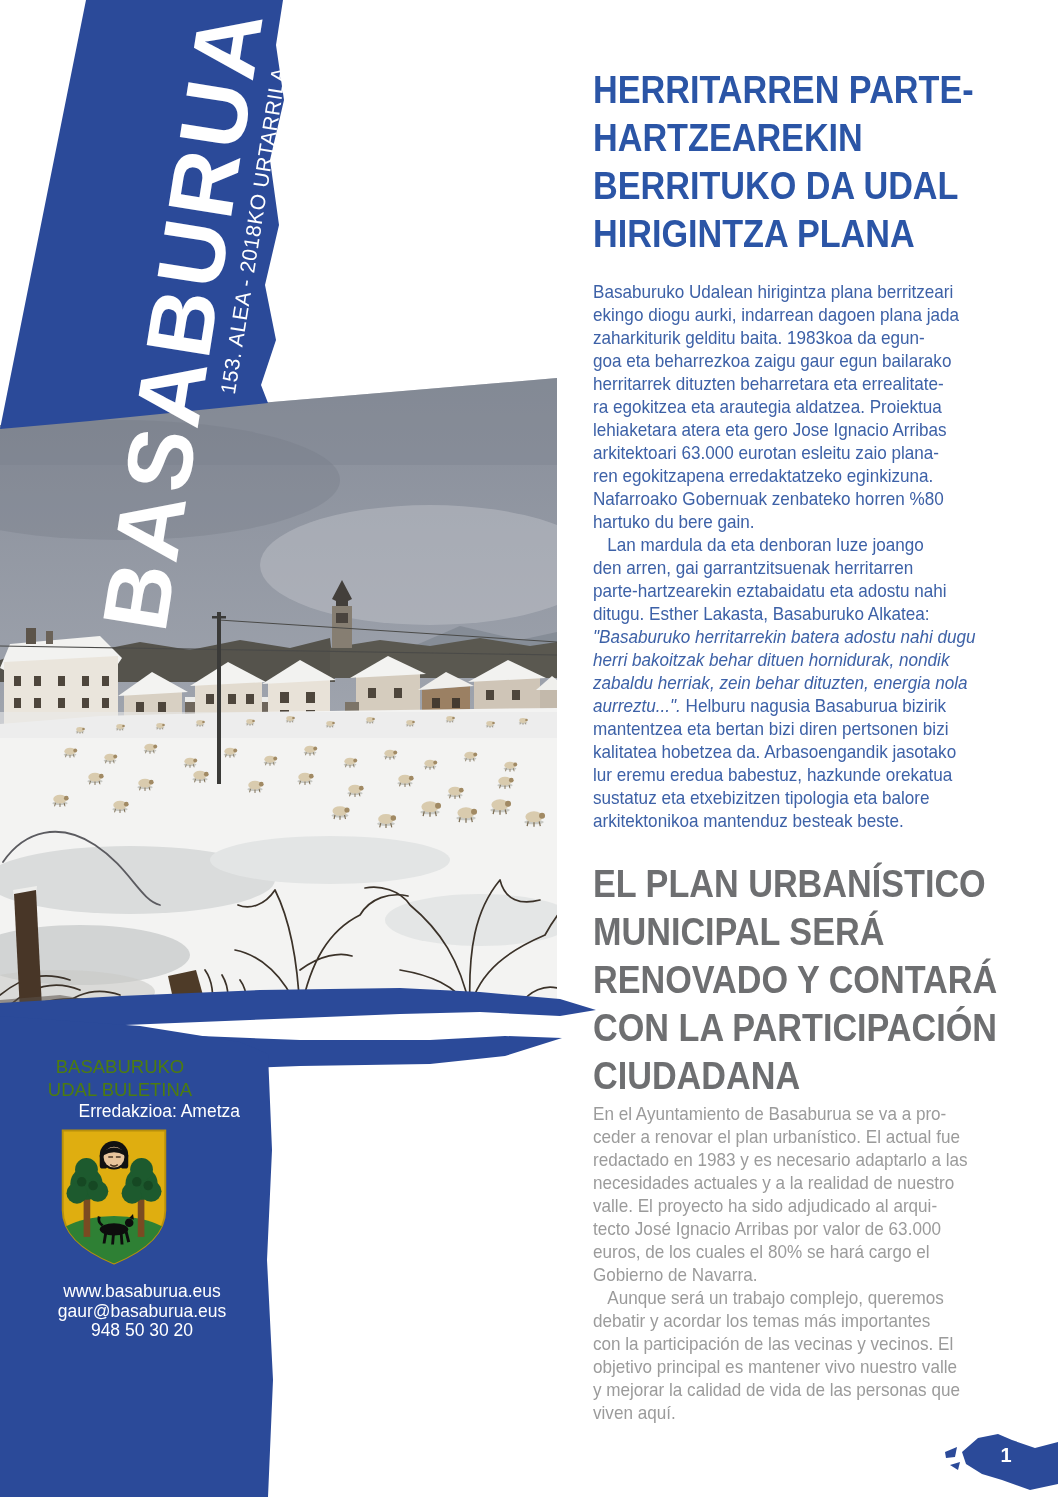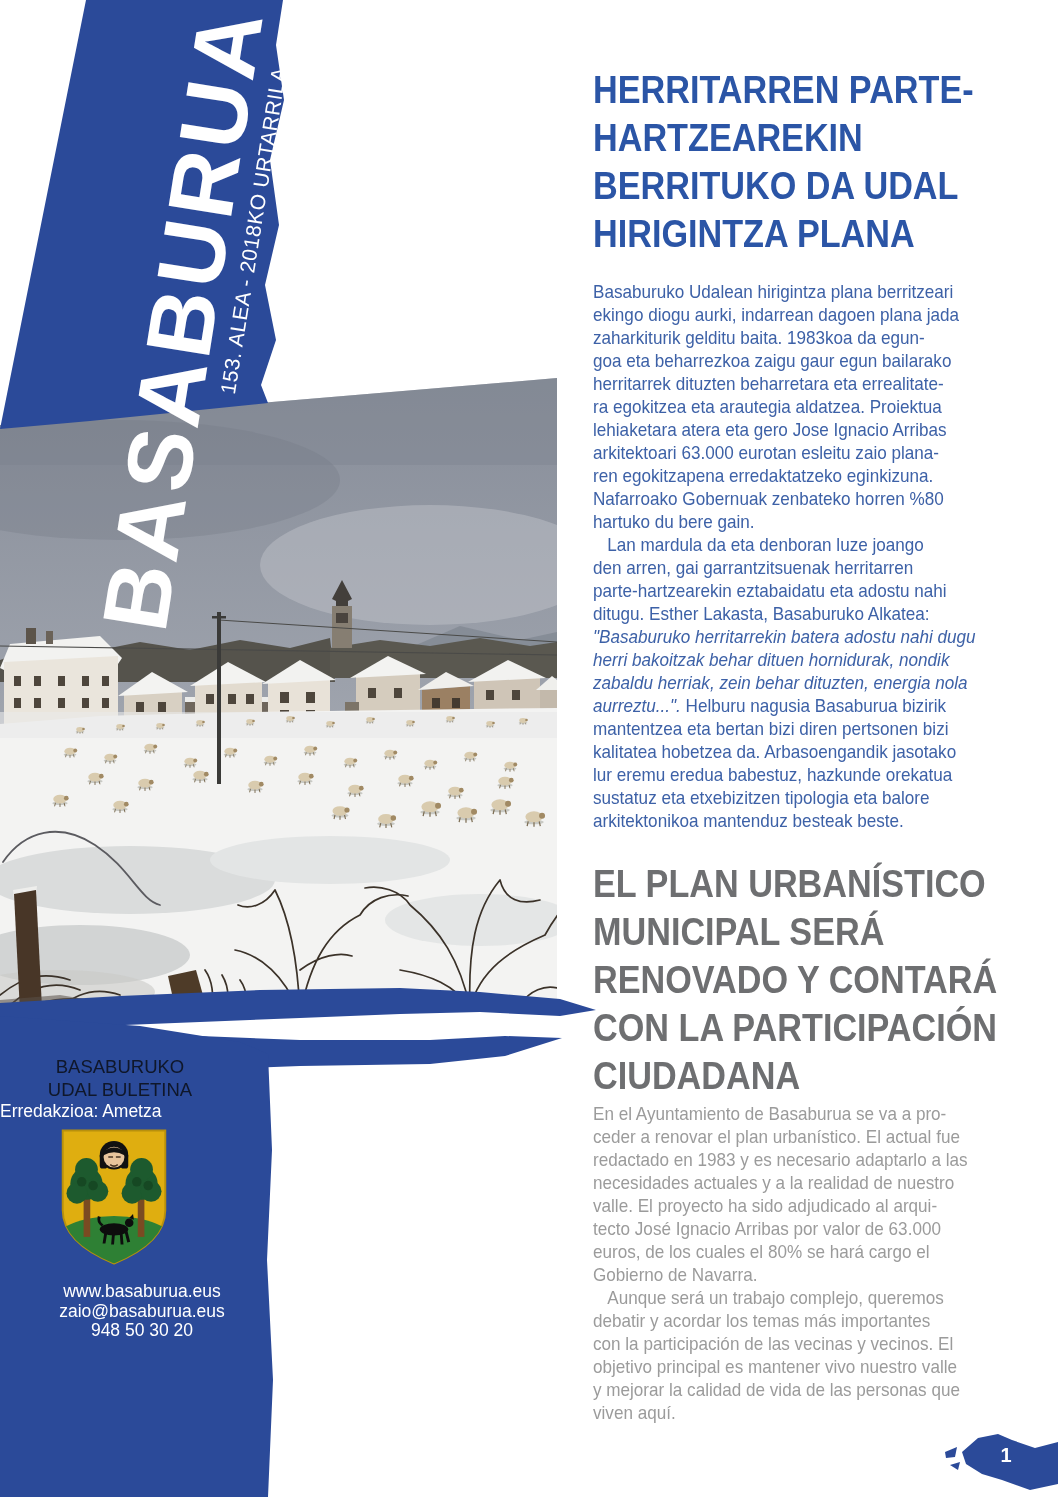--- a/index.html
+++ b/index.html
@@ -19,24 +19,24 @@
     font-size:38px;line-height:48px;white-space:pre-line;letter-spacing:0px;
     transform:scaleX(.9);transform-origin:0 0;z-index:2;}
   .headline.bq{top:66px;color:#2b55a6;}
   .headline.es{top:860px;color:#6e6f71;}
   .bodytext{position:absolute;left:593px;width:480px;font-size:19px;line-height:23px;
     white-space:pre-line;transform:scaleX(.9);transform-origin:0 0;z-index:2;}
   .bodytext.bq{top:280px;color:#3d61a7;}
   .bodytext.es{top:1102px;color:#9b9b9b;}
   .quote{font-style:italic;}
   
-  .bulletin{position:absolute;left:0;top:1056px;width:240px;z-index:3;color:#0f172a;
+  .bulletin{position:absolute;left:0;top:1056px;width:240px;z-index:3;color:#4d7c0f;
     text-align:center;font-size:18.5px;line-height:22.5px;white-space:pre-line;}
   .editorial{position:absolute;left:0;top:1100px;width:240px;z-index:3;color:#fff;
-    text-align:left;font-size:17.5px;line-height:22px;}
+    text-align:right;font-size:17.5px;line-height:22px;}
   .coat{position:absolute;left:57px;top:1126px;z-index:3;}
   .contact{position:absolute;left:0;top:1282px;width:240px;z-index:3;color:#fff;
     text-align:center;font-size:17.5px;line-height:19.5px;}
   .contact span{display:block;padding-left:44px;}
   
   .pagenum{position:absolute;left:993px;top:1444px;width:26px;z-index:3;color:#fff;
     font-size:20px;font-weight:700;text-align:center;}
 </style>
 </head>
 <body>
@@ -307,21 +307,21 @@
         <circle cx="76" cy="101" r="4.5"></circle>
         <polygon points="76,96 80,92 81,98"></polygon>
         <path d="M50,110 l-2,13 3,0 2,-12 M58,112 l-1,12 3,0 1,-12 M66,112 l1,12 3,0 -1,-12 M71,110 l3,12 3,-1 -3,-12"></path>
         <path d="M47,105 q-6,-4 -4,-11 l3,1 q-2,5 3,8 z"></path>
       </g>
     </g>
   </svg>
 
   <div class="contact">
     <span>www.basaburua.eus</span>
-    <span>zaio@basaburua.eus</span>
+    <span>gaur@basaburua.eus</span>
     <span>948 50 30 20</span>
   </div>
 
   <svg class="art" style="left:930px;top:1420px;z-index:2" width="128" height="77" viewBox="930 1420 128 77">
     <polygon fill="#2b4a99" points="962,1452 978,1438 998,1434 1012,1440 1035,1448 1058,1442 1058,1484 1030,1490 1002,1480 982,1474 966,1464"></polygon>
     <polygon fill="#2b4a99" points="945,1452 957,1447 955,1457 946,1458"></polygon>
     <polygon fill="#2b4a99" points="950,1465 960,1462 958,1470"></polygon>
   </svg>
   <div class="pagenum">1</div>
 

